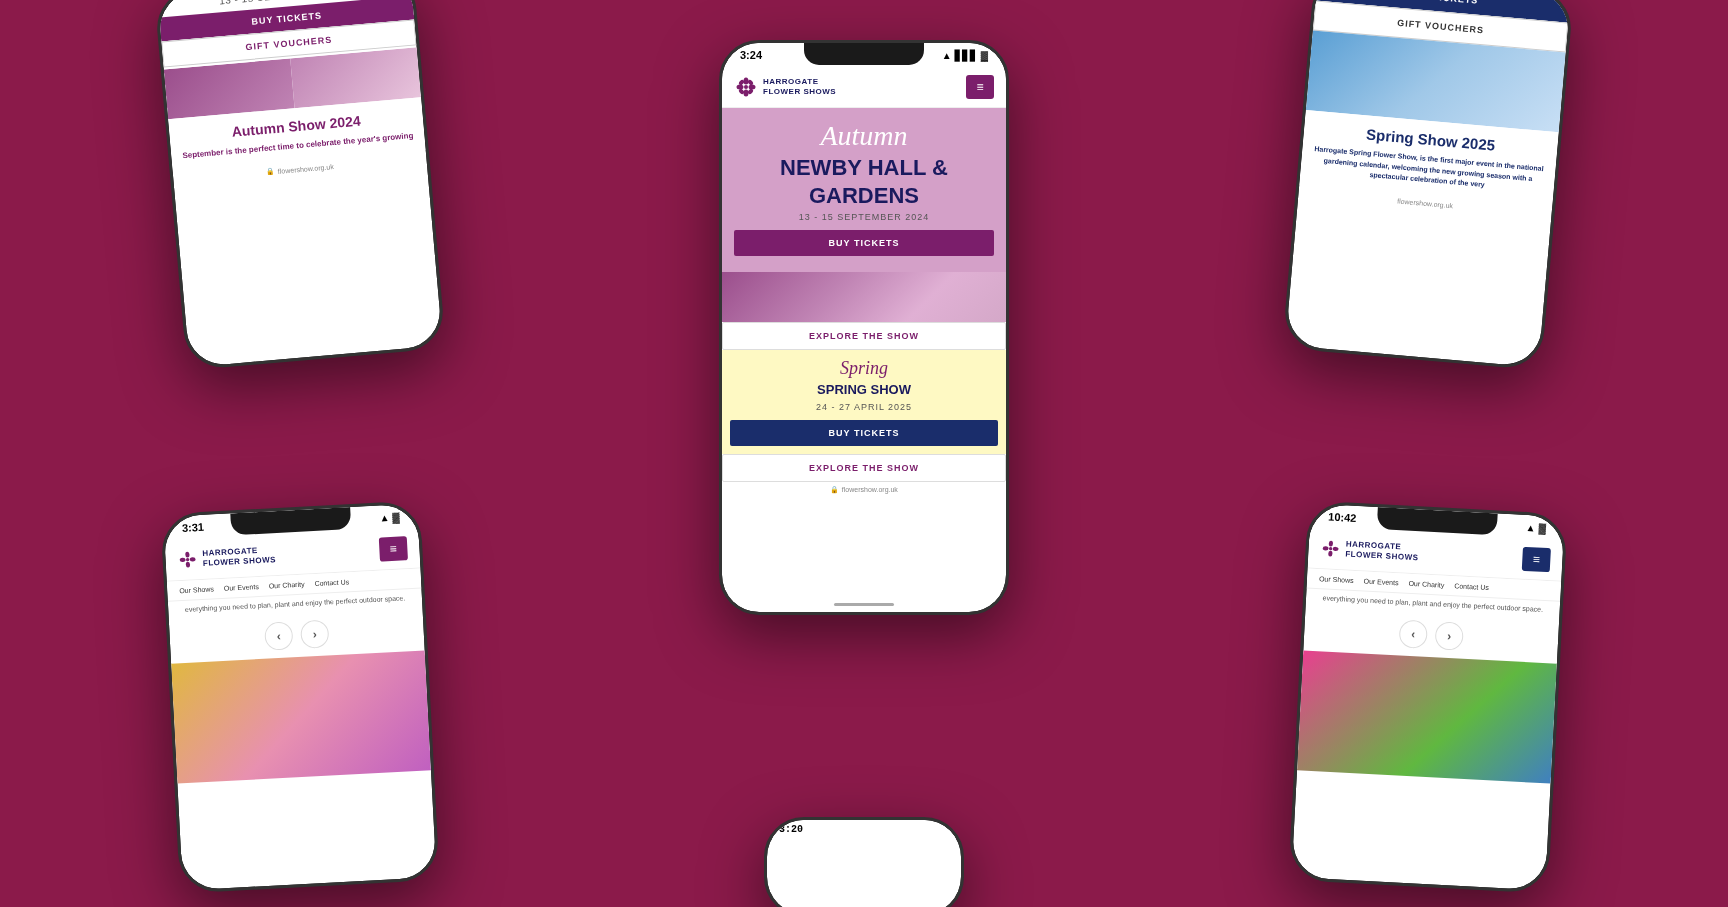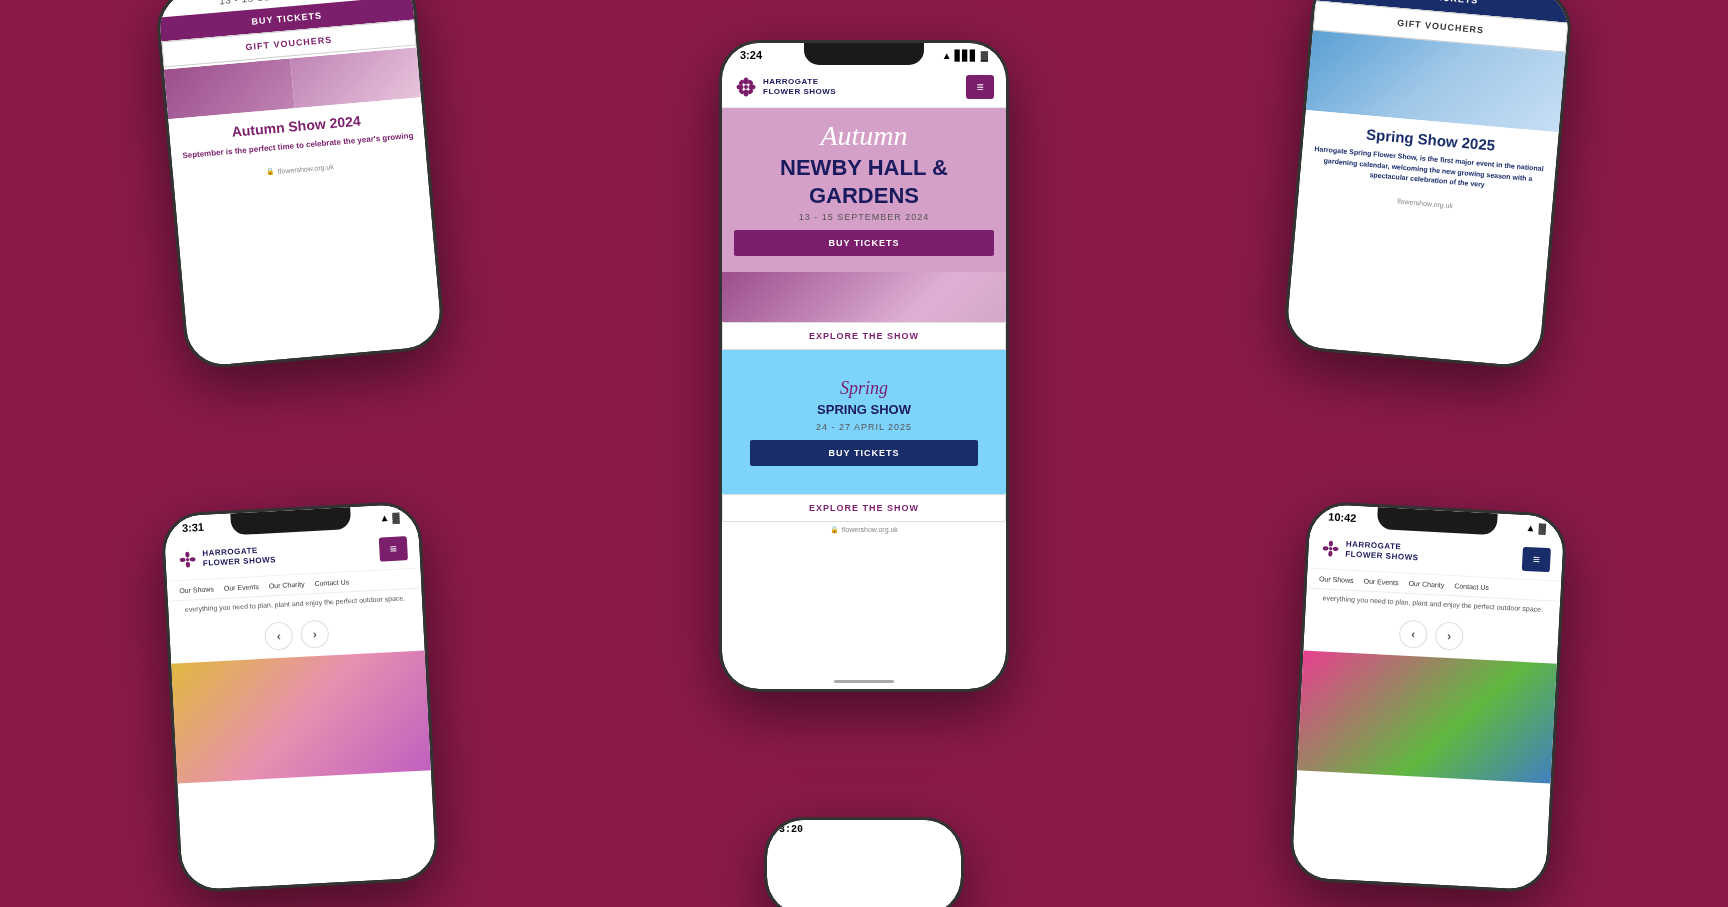--- a/index.html
+++ b/index.html
@@ -74,21 +74,21 @@
       width: 260px;
       height: 380px;
       top: -20px;
       left: 170px;
       transform: rotate(-5deg);
     }
 
     
     .phone-2 {
       width: 290px;
-      height: 652px;
+      height: 575px;
       top: 40px;
       left: 50%;
       transform: translateX(-50%);
       z-index: 10;
     }
 
     
     .phone-3 {
       width: 260px;
       height: 380px;
@@ -244,22 +244,22 @@
       text-align: center;
       padding: 8px;
       font-size: 9px;
       font-weight: 700;
       letter-spacing: 1px;
       border-radius: 2px;
     }
 
     
     .spring-section {
-      background: #7dd3fc;
-      padding: 28px;
+      background: #fef9c3;
+      padding: 8px;
       text-align: center;
     }
 
     .spring-script {
       font-family: 'Times New Roman', serif;
       font-style: italic;
       font-size: 18px;
       color: #7B1E6B;
       margin-bottom: 4px;
     }

